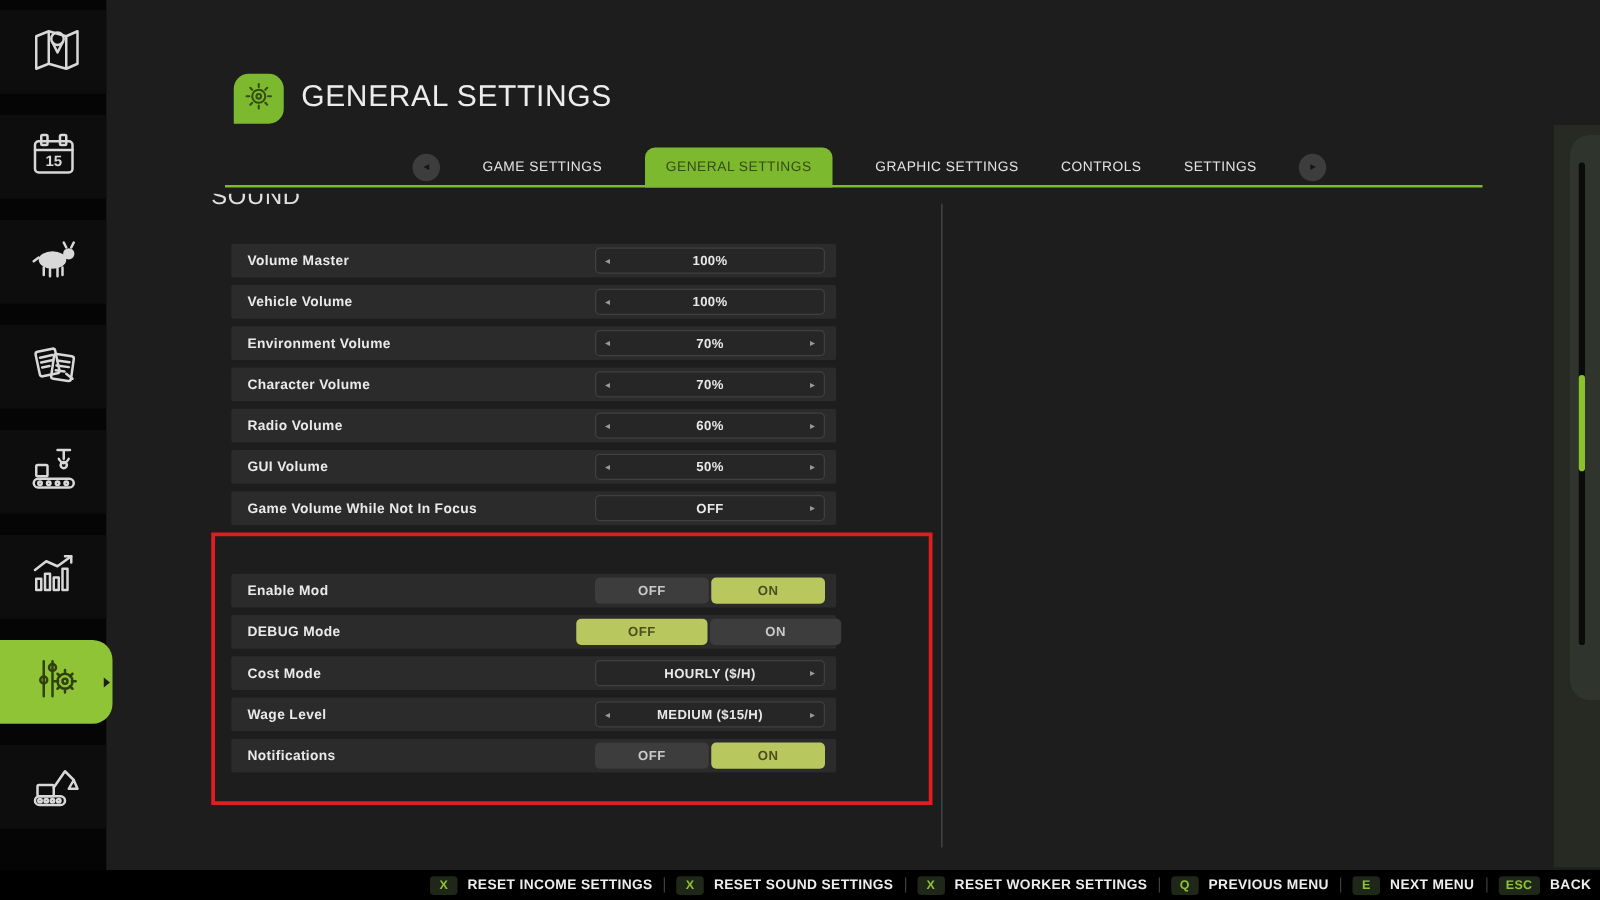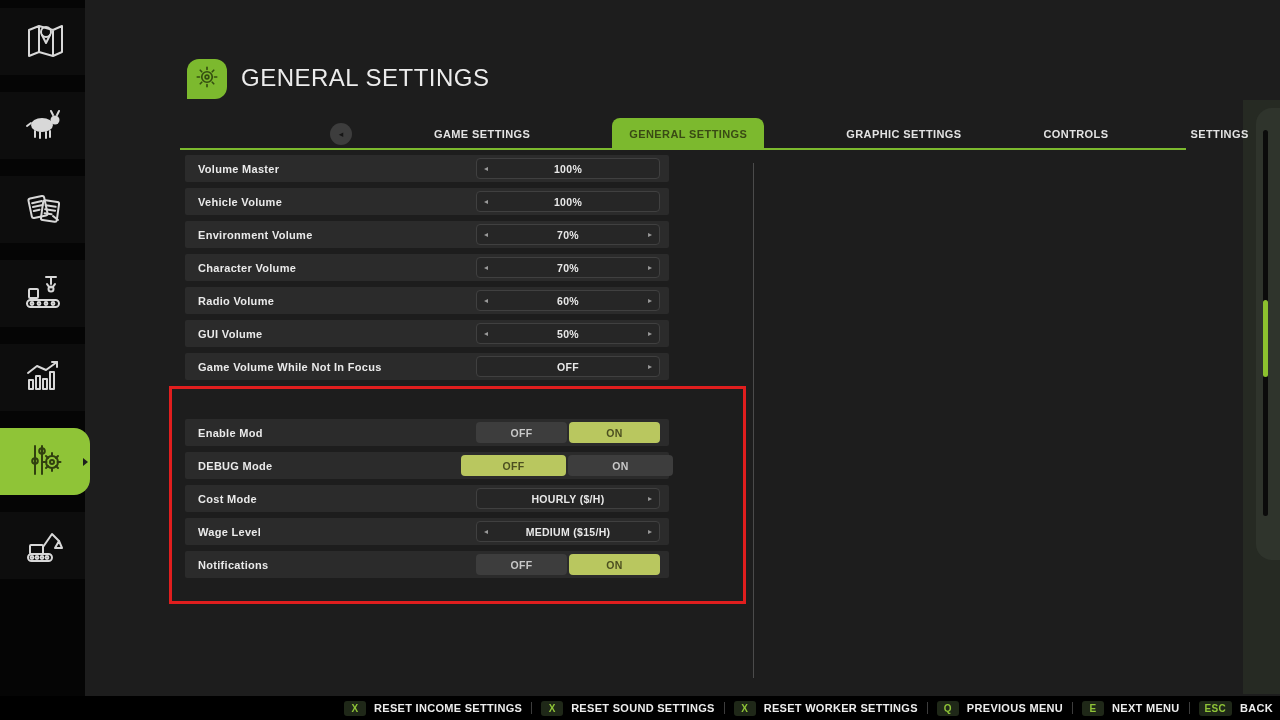--- a/index.html
+++ b/index.html
@@ -24,21 +24,21 @@
   .header-tile{position:absolute;left:187px;top:59px;width:40px;height:40px;background:#7cb92e;
                border-radius:12px 12px 12px 0;display:flex;align-items:center;justify-content:center;}
   .header-tile svg{width:30px;height:30px;stroke:#344d10;fill:none;stroke-width:2.2;stroke-linecap:round;}
   .header-title{position:absolute;left:241px;top:64px;font-size:24px;color:#ececec;letter-spacing:.5px;}
 
   
   .tab-underline{position:absolute;left:180px;top:148px;width:1006px;height:2px;background:#7cb92e;z-index:1;}
   .tabbar{position:absolute;left:330px;top:118px;height:32px;display:flex;align-items:center;gap:34px;z-index:2;}
   .arrow-btn{width:22px;height:22px;border-radius:50%;background:#3d3d3d;color:#151515;font-size:9px;
              display:flex;align-items:center;justify-content:center;font-family:"DejaVu Sans",sans-serif;}
-  .tab{font-size:11px;font-weight:bold;color:#e3e3e3;letter-spacing:.4px;white-space:nowrap;margin-left:48px;}
+  .tab{font-size:11px;font-weight:normal;color:#e3e3e3;letter-spacing:.4px;white-space:nowrap;}
   .tab.active{background:#7cb92e;color:#394a14;height:32px;line-height:32px;padding:0 17px;
               border-radius:8px 8px 0 0;}
 
   
   .content{position:absolute;left:168px;top:155px;width:590px;height:524px;overflow:hidden;}
   .sec-title{font-size:19px;color:#e0e0e0;letter-spacing:.6px;font-weight:500;}
   #sound-title{margin:-9px 0 25px 1px;height:24px;line-height:24px;}
   .row{height:27px;margin:0 0 6px 17px;width:484px;background:#2b2b2b;border-radius:2px;display:flex;
        align-items:center;justify-content:space-between;padding:0 9px 0 13px;box-sizing:border-box;}
   .row-label{font-size:11px;font-weight:bold;color:#eaeaea;letter-spacing:.3px;}
@@ -86,20 +86,29 @@
   <div class="sidebar">
     <div class="side-item">
       <span><svg viewBox="0 0 46 46">
         <path d="M9 13 L19 9 L33 13 L42 9 V35 L33 39 L19 35 L9 39 Z M19 9 V35 M33 13 V39"></path>
         <circle cx="26" cy="15" r="5"></circle>
             <path d="M22 18 L26 26 L30 18"></path>
           </svg></span>
     </div>
     <div class="side-item">
       <span><svg viewBox="0 0 46 46">
+        <rect x="8" y="13" width="30" height="25" rx="3"></rect>
+        <rect x="13" y="8" width="5" height="8" rx="1"></rect>
+            <rect x="28" y="8" width="5" height="8" rx="1"></rect>
+        <path d="M8 20 H38"></path>
+        <text x="23" y="33" font-size="12" font-weight="bold" text-anchor="middle" font-family="Liberation Sans">15</text>
+          </svg></span>
+    </div>
+    <div class="side-item">
+      <span><svg viewBox="0 0 46 46">
         <ellipse class="fill" cx="22" cy="24" rx="11" ry="7"></ellipse>
         <circle class="fill" cx="35" cy="19" r="4.5"></circle>
         <path d="M33 14 l-2 -4 M37 14 l2 -4 M11 22 l-4 3"></path>
         <path d="M15 30 v6 M20 31 v6 M26 31 v6 M30 30 v6"></path>
           </svg></span>
     </div>
     <div class="side-item">
       <span><svg viewBox="0 0 46 46">
         <g transform="rotate(-12 18 22)">
               <rect x="10" y="12" width="16" height="20" rx="2"></rect>
@@ -178,20 +187,21 @@
     <div class="tab">GRAPHIC SETTINGS</div>
     <div class="tab">CONTROLS</div>
     <div class="tab">SETTINGS</div>
     <div class="arrow-btn">
         <span>▸</span>
       </div>
   </div>
 
   <div class="content">
 
+    <h2 class="sec-title" id="sound-title">SOUND</h2>
 
     <div class="rows">
       <div class="row">
         <span class="row-label">Volume Master</span>
         <div class="spinner no-right">
           <span class="sp-arrow sp-left">◂</span>
           <span class="spin-val">100%</span>
 
         </div>
       </div>

